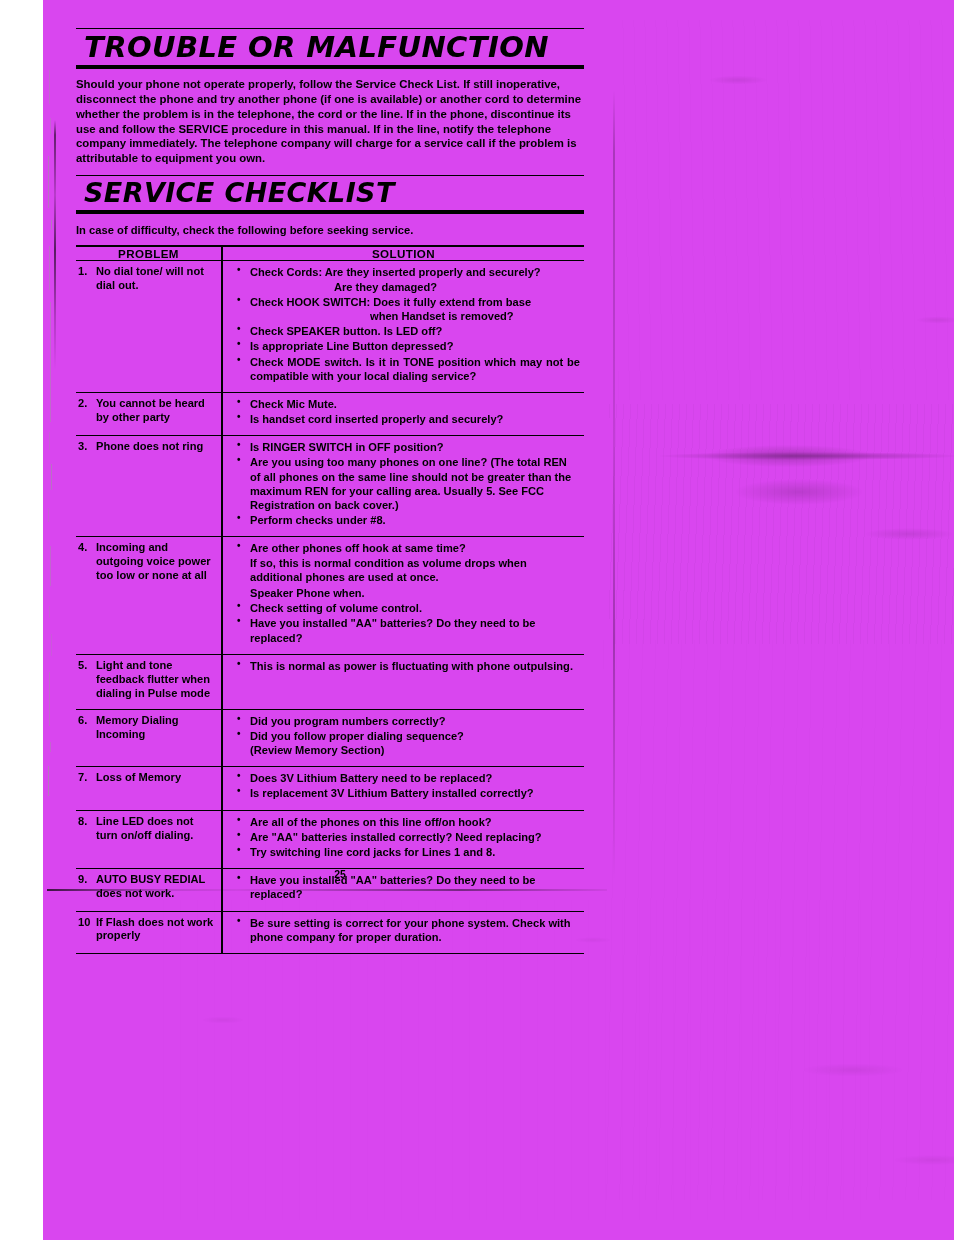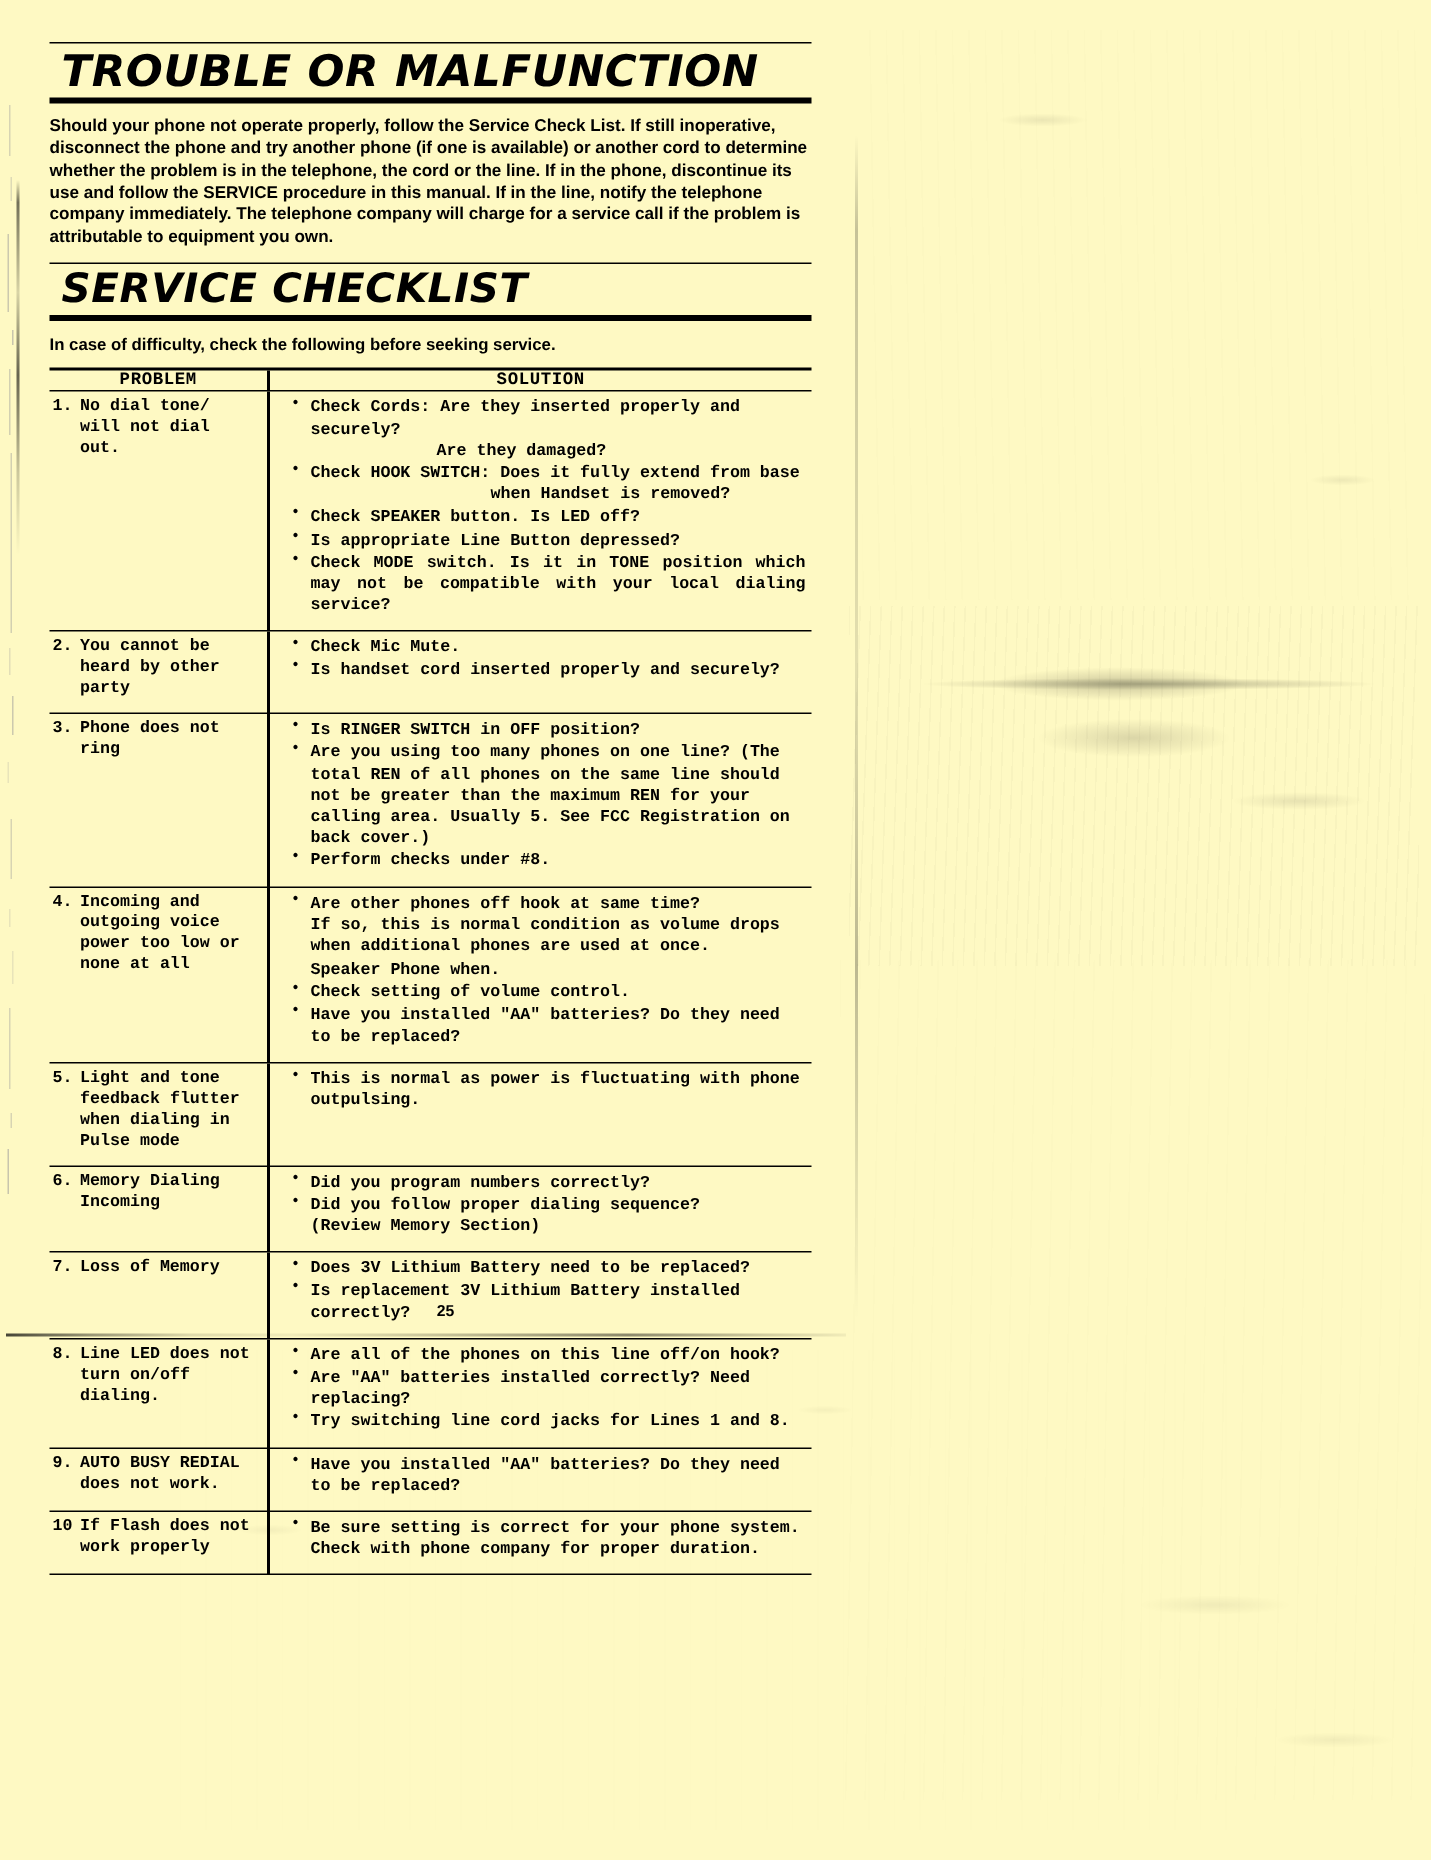--- a/index.html
+++ b/index.html
@@ -14,21 +14,22 @@
     overflow: hidden;
     font-family: "Liberation Sans", sans-serif;
     color: #000000;
     -webkit-font-smoothing: none;
   }
 
   
   .page {
     position: absolute;
     inset: 0;
-    background: #fef9c3;
+    background: #d946ef;
+    margin-left: 43px;
   }
 
   
   .margin-marks {
     position: absolute;
     left: 0;
     top: 60px;
     width: 26px;
     height: 740px;
     pointer-events: none;
@@ -175,21 +176,20 @@
     border-collapse: collapse;
     table-layout: fixed;
   }
   table.checklist col.c1 { width: 146px; }
   table.checklist col.c2 { width: auto; }
 
   table.checklist th,
   table.checklist td {
     vertical-align: top;
     padding: 0;
-    font-family: Liberation Mono, monospace;
   }
 
   .hdr-row th {
     border-top: 2px solid #000;
     border-bottom: 1.5px solid #000;
     text-align: center;
     font-size: 11.6px;
     font-weight: bold;
     letter-spacing: .4px;
     padding: 2px 0 3px 0;

